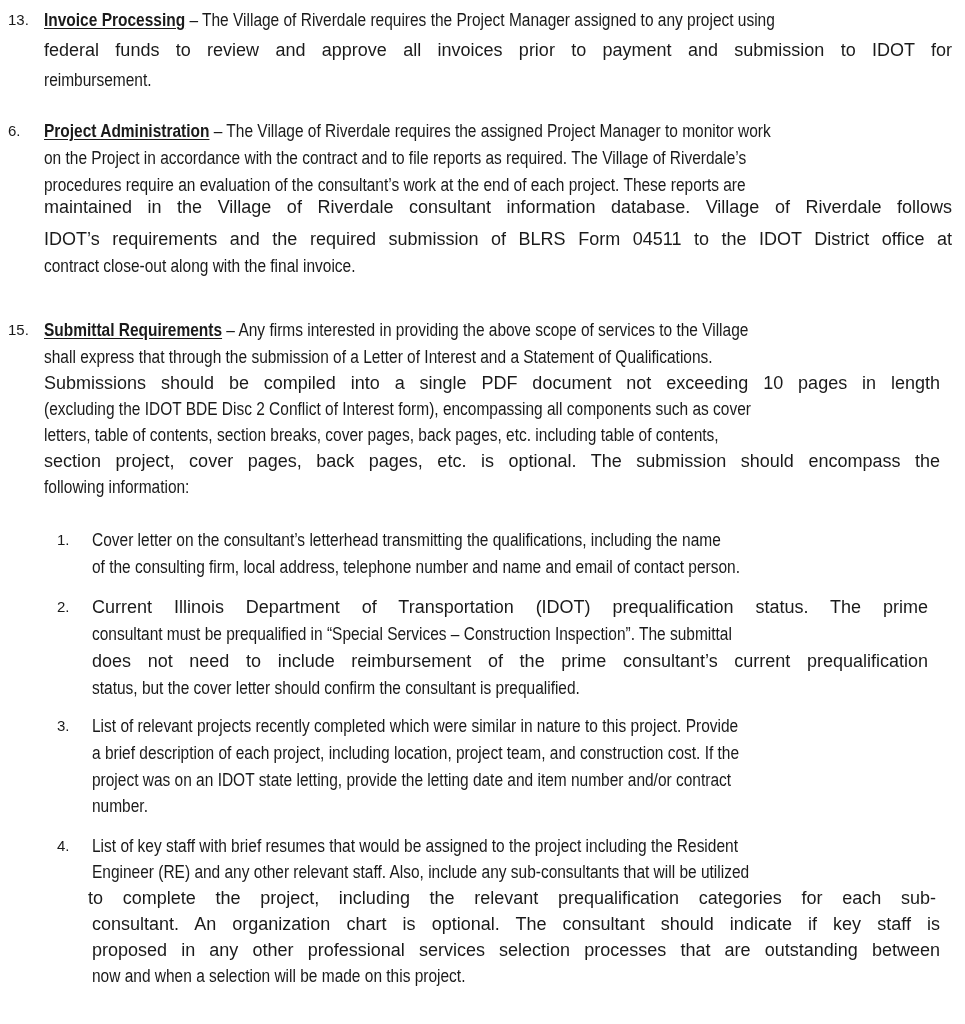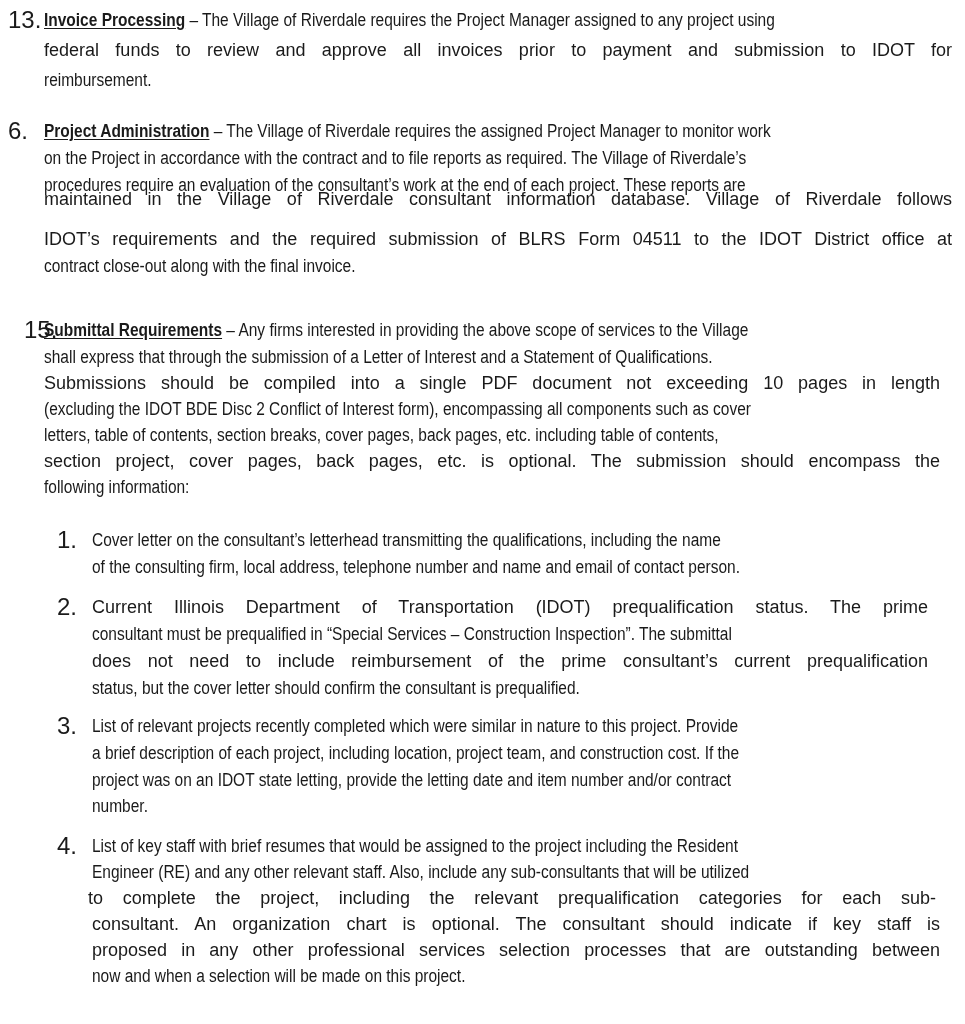--- a/index.html
+++ b/index.html
@@ -1,20 +1,20 @@
 <!DOCTYPE html>
 <html><head>
 <meta charset="utf-8">
 <style>
   html, body { margin: 0; padding: 0; background: #ffffff; }
   body { width: 965px; height: 1024px; overflow: hidden; position: relative;
          font-family: "Liberation Sans Narrow", "Liberation Sans", sans-serif; color: #1a1a1a; }
   .page { position: absolute; left: 0; top: 0; width: 965px; height: 1024px; }
   .item { position: absolute; }
-  .num { position: absolute; font-size: 24px; line-height: 26.5px; text-align: right; }
+  .num { position: absolute; font-size: 15px; line-height: 26.5px; text-align: right; }
   .line { position: absolute; font-size: 18px; line-height: 26.5px; white-space: nowrap;
           transform-origin: left top; }
   .just { text-align: justify; text-align-last: justify; }
   .heading { font-weight: bold; text-decoration: underline; text-underline-offset: 2px; }
 </style>
 </head>
 <body>
 
 <div class="page">
 
@@ -27,27 +27,27 @@
     <div class="line" style="left: 44px; top: 67px; transform: scaleX(0.86);">reimbursement.</div>
   </div>
 
   <div class="item">
     <div class="num" style="left:8px; top:118px;">6.</div>
     <div class="line" style="left: 44px; top: 118px; transform: scaleX(0.86);">
       <span class="heading">Project Administration</span><span> – The Village of Riverdale requires the assigned Project Manager to monitor work</span>
     </div>
     <div class="line" style="left: 44px; top: 145px; transform: scaleX(0.86);">on the Project in accordance with the contract and to file reports as required.  The Village of Riverdale’s</div>
     <div class="line" style="left: 44px; top: 172px; transform: scaleX(0.86);">procedures require an evaluation of the consultant’s work at the end of each project.  These reports are</div>
-    <div class="line just" style="left:44px; top:186px; width:908px;">maintained in the Village of Riverdale consultant information database.  Village of Riverdale follows</div>
+    <div class="line just" style="left:44px; top:194px; width:908px;">maintained in the Village of Riverdale consultant information database.  Village of Riverdale follows</div>
     <div class="line just" style="left:44px; top:226px; width:908px;">IDOT’s requirements and the required submission of BLRS Form 04511 to the IDOT District office at</div>
     <div class="line" style="left: 44px; top: 253px; transform: scaleX(0.86);">contract close-out along with the final invoice.</div>
   </div>
 
   <div class="item">
-    <div class="num" style="left:8px; top:317px;margin-left:16px;">15.</div>
+    <div class="num" style="left:8px; top:317px;">15.</div>
     <div class="line" style="left: 44px; top: 317px; transform: scaleX(0.86);">
       <span class="heading">Submittal Requirements</span><span> – Any firms interested in providing the above scope of services to the Village</span>
     </div>
     <div class="line" style="left: 44px; top: 344px; transform: scaleX(0.86);">shall express that through the submission of a Letter of Interest and a Statement of Qualifications.</div>
     <div class="line just" style="left:44px; top:370px; width:896px;">Submissions should be compiled into a single PDF document not exceeding 10 pages in length</div>
     <div class="line" style="left: 44px; top: 396px; transform: scaleX(0.86);">(excluding the IDOT BDE Disc 2 Conflict of Interest form), encompassing all components such as cover</div>
     <div class="line" style="left: 44px; top: 422px; transform: scaleX(0.86);">letters, table of contents, section breaks, cover pages, back pages, etc. including table of  contents,</div>
     <div class="line just" style="left:44px; top:448px; width:896px;">section project, cover pages, back pages, etc. is optional. The submission should encompass the</div>
     <div class="line" style="left: 44px; top: 474px; transform: scaleX(0.86);">following information:</div>
 

